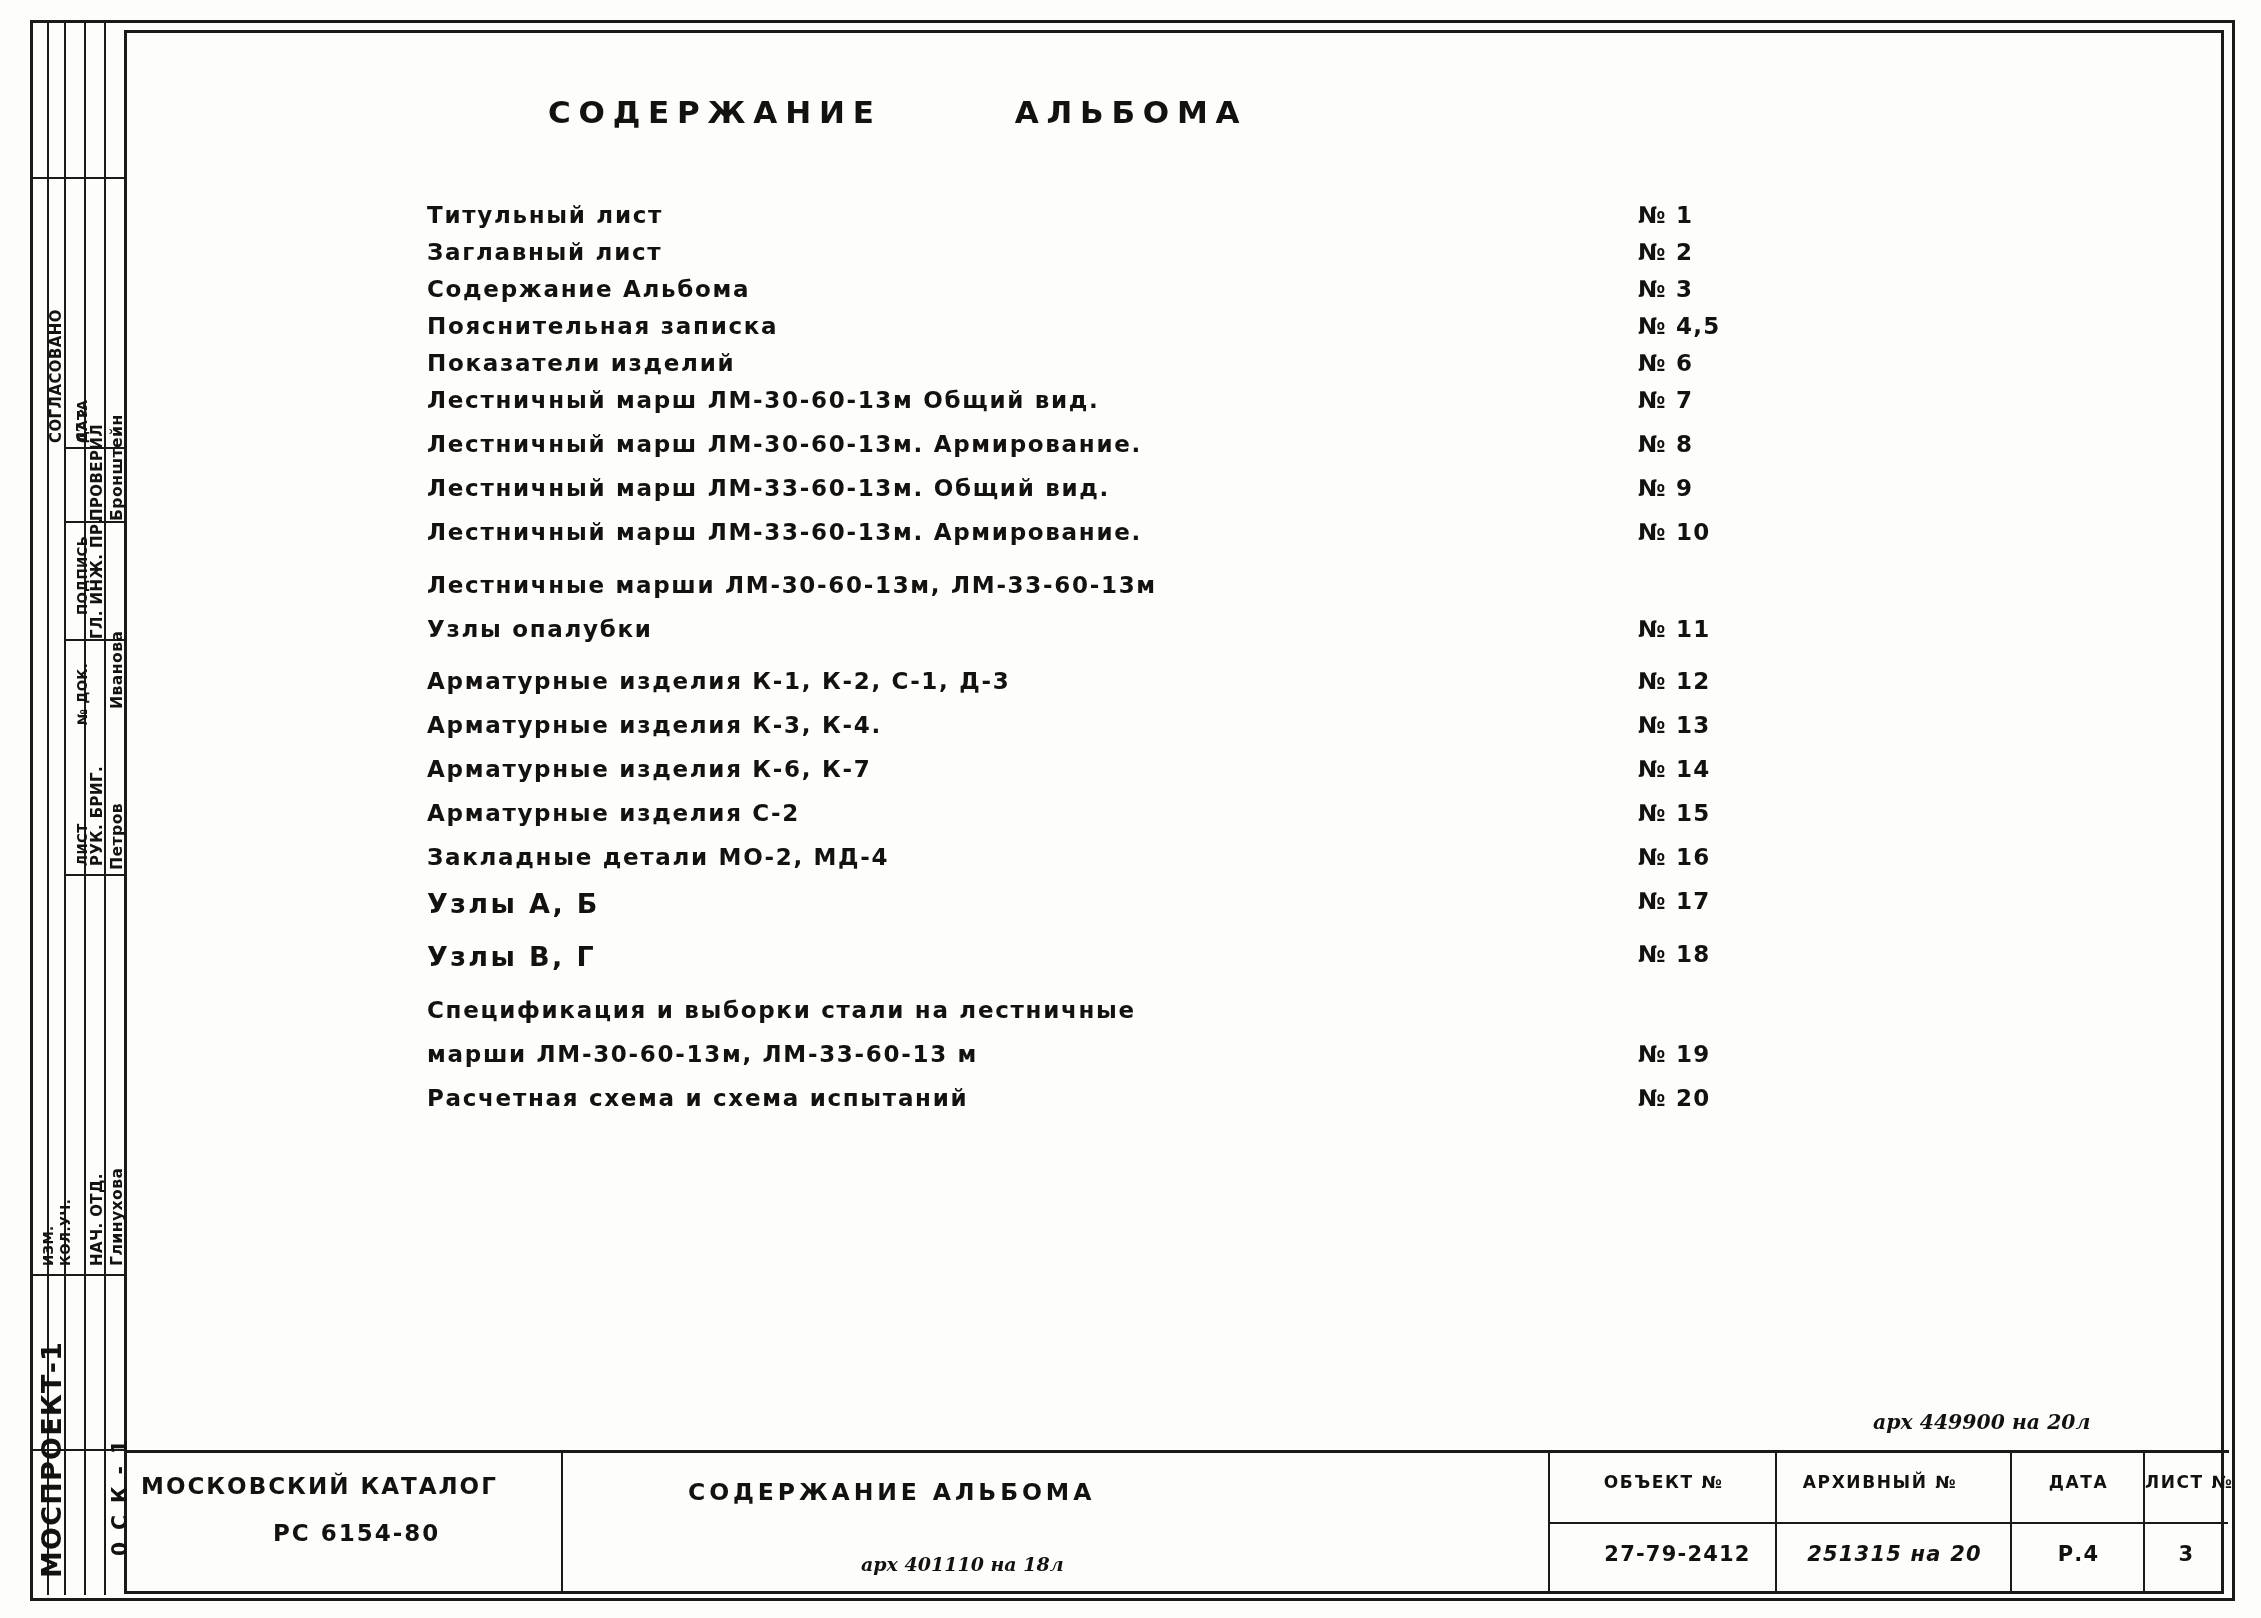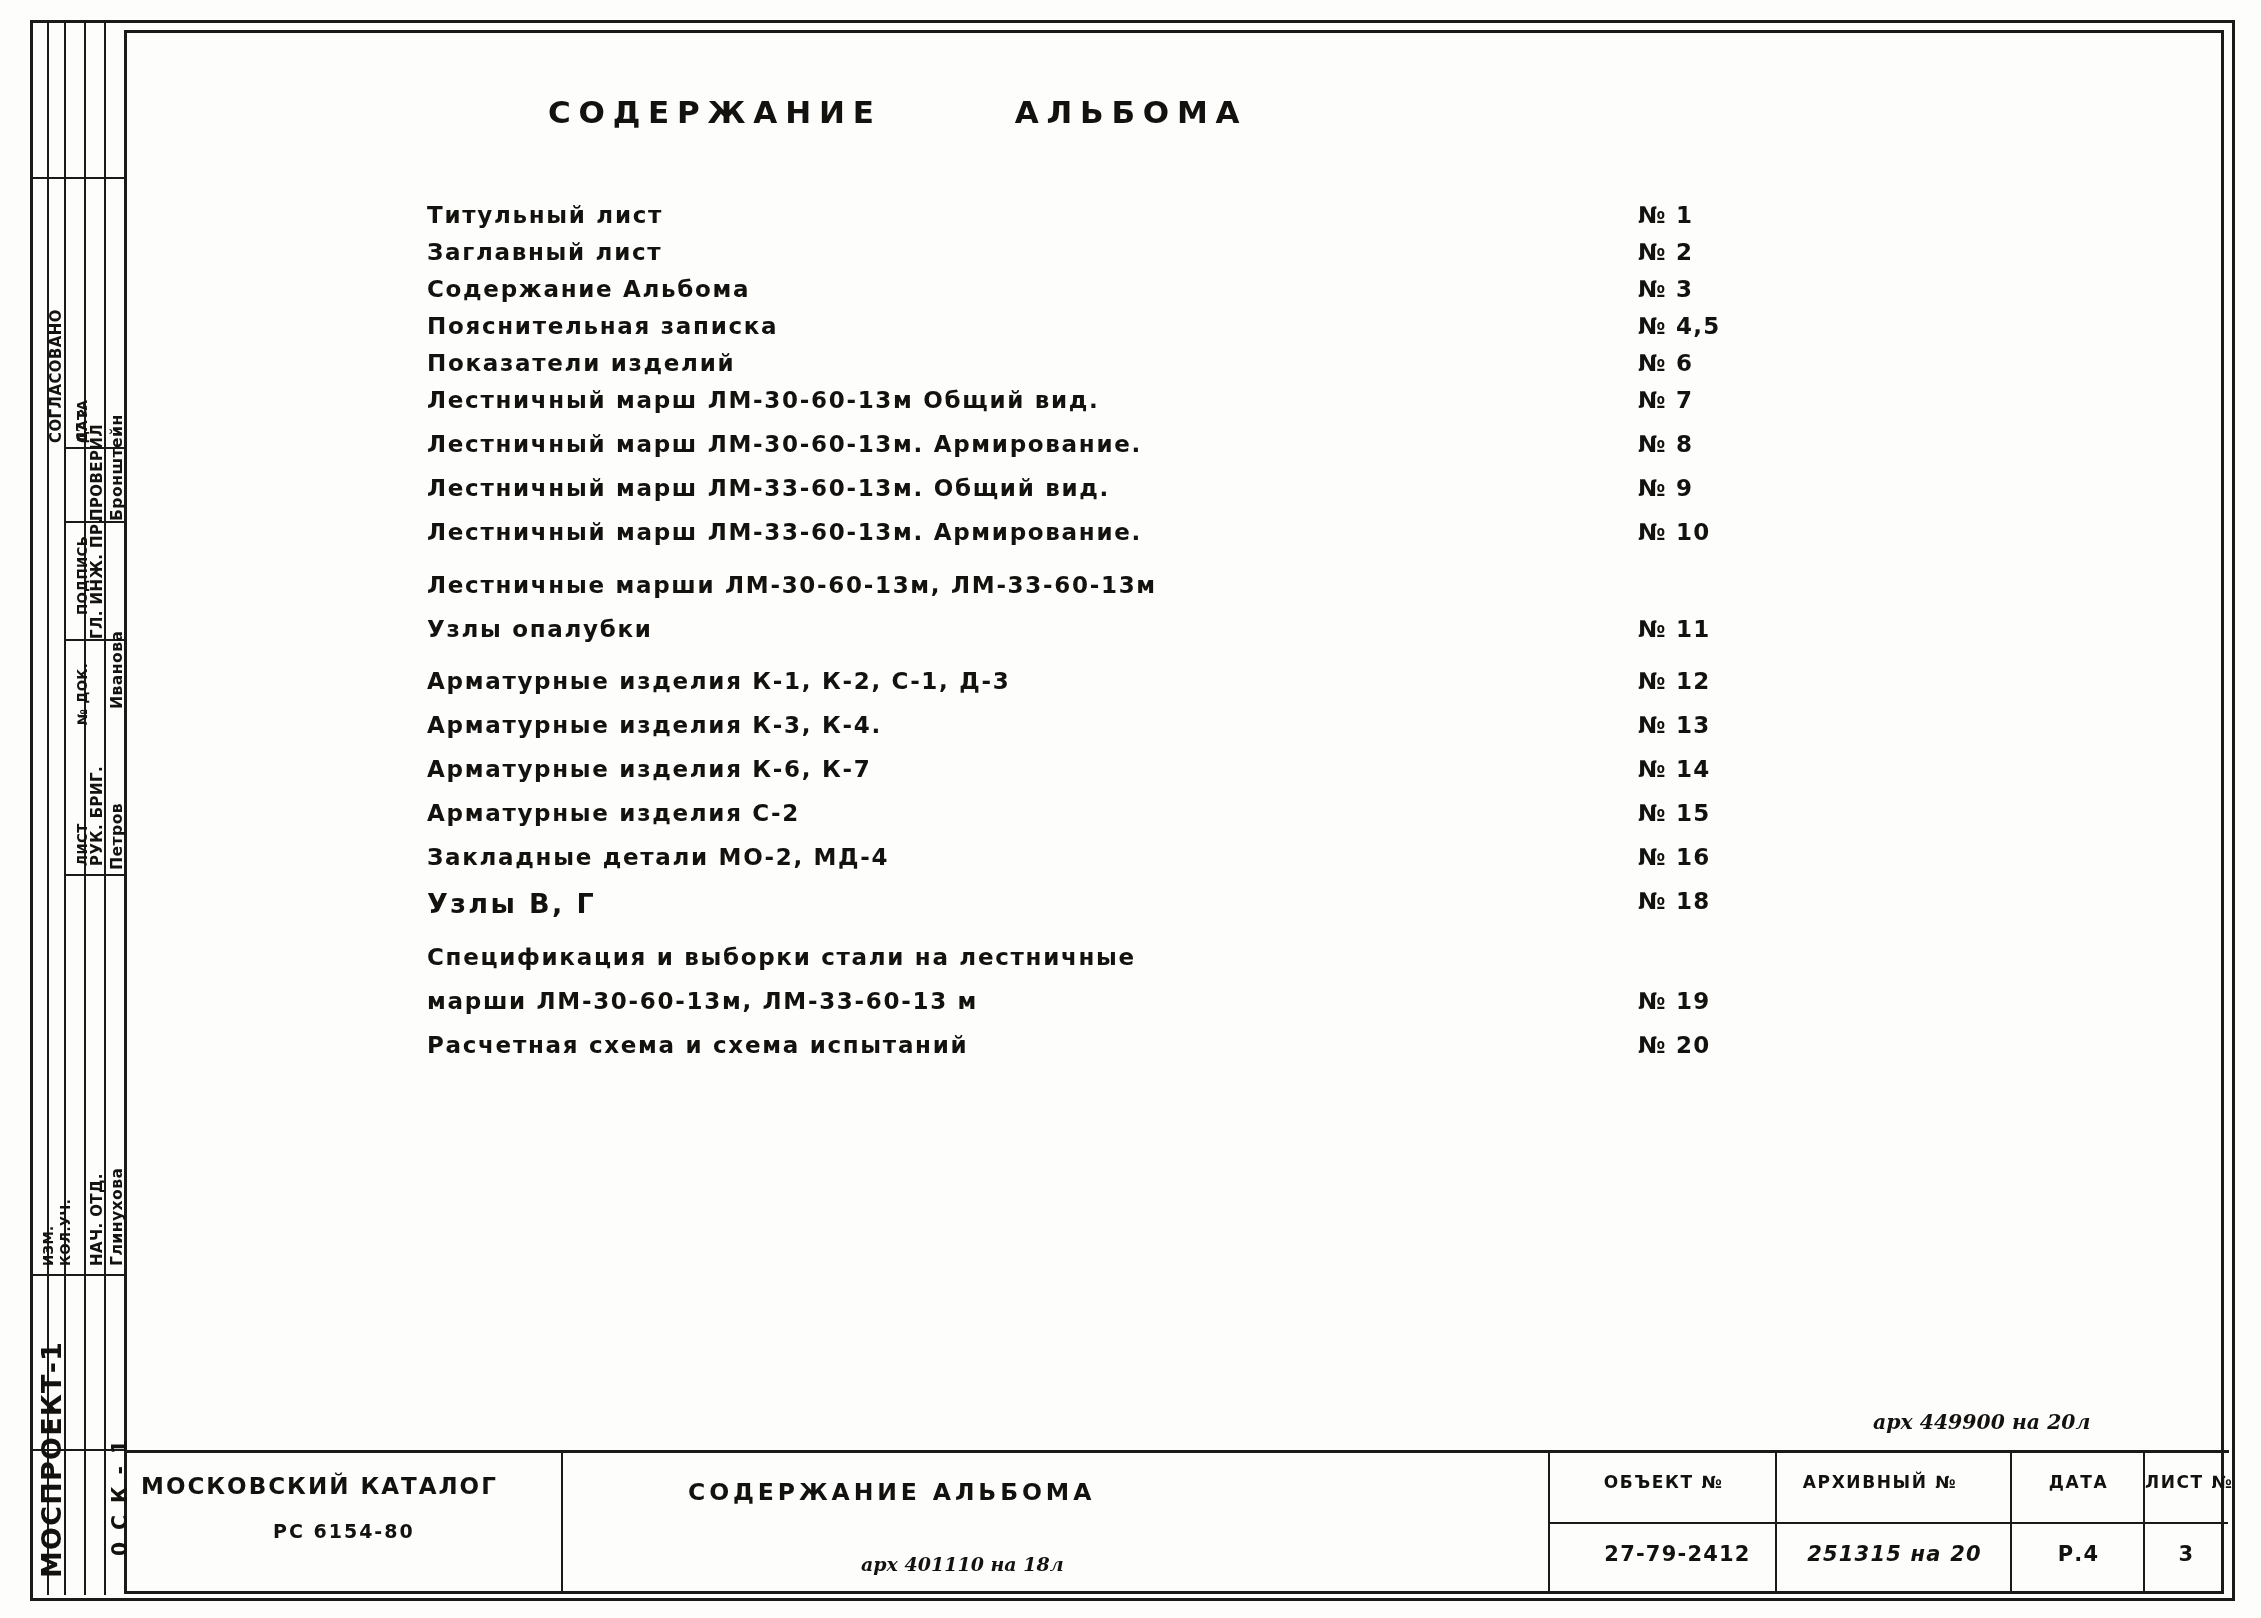--- a/index.html
+++ b/index.html
@@ -191,21 +191,21 @@
 
   .catalog-name {
     position: absolute;
     font-size: 23px;
     font-weight: 700;
     letter-spacing: 2px;
     white-space: nowrap;
   }
   .catalog-code {
     position: absolute;
-    font-size: 19px;
+    font-size: 23px;
     font-weight: 700;
     letter-spacing: 2px;
     white-space: nowrap;
   }
   .sheet-name {
     position: absolute;
     font-size: 23.5px;
     font-weight: 700;
     letter-spacing: 3.9px;
     white-space: nowrap;
@@ -319,20 +319,24 @@
       <span class="num">№ 14</span>
     </div>
     <div class="row tall">
       <span class="label">Арматурные  изделия    С-2</span>
       <span class="num">№ 15</span>
     </div>
     <div class="row tall">
       <span class="label">Закладные  детали    МО-2,  МД-4</span>
       <span class="num">№ 16</span>
     </div>
+    <div class="row big tall" style="height:53px;">
+      <span class="label">Узлы   А, Б</span>
+      <span class="num">№ 17</span>
+    </div>
     <div class="row big tall" style="height:56px;">
       <span class="label">Узлы   В, Г</span>
       <span class="num">№ 18</span>
     </div>
     <div class="row tall">
       <span class="label">Спецификация и выборки стали на лестничные</span>
       <span class="num"></span>
     </div>
     <div class="row tall">
       <span class="label">марши  ЛМ-30-60-13м,  ЛМ-33-60-13 м</span>

